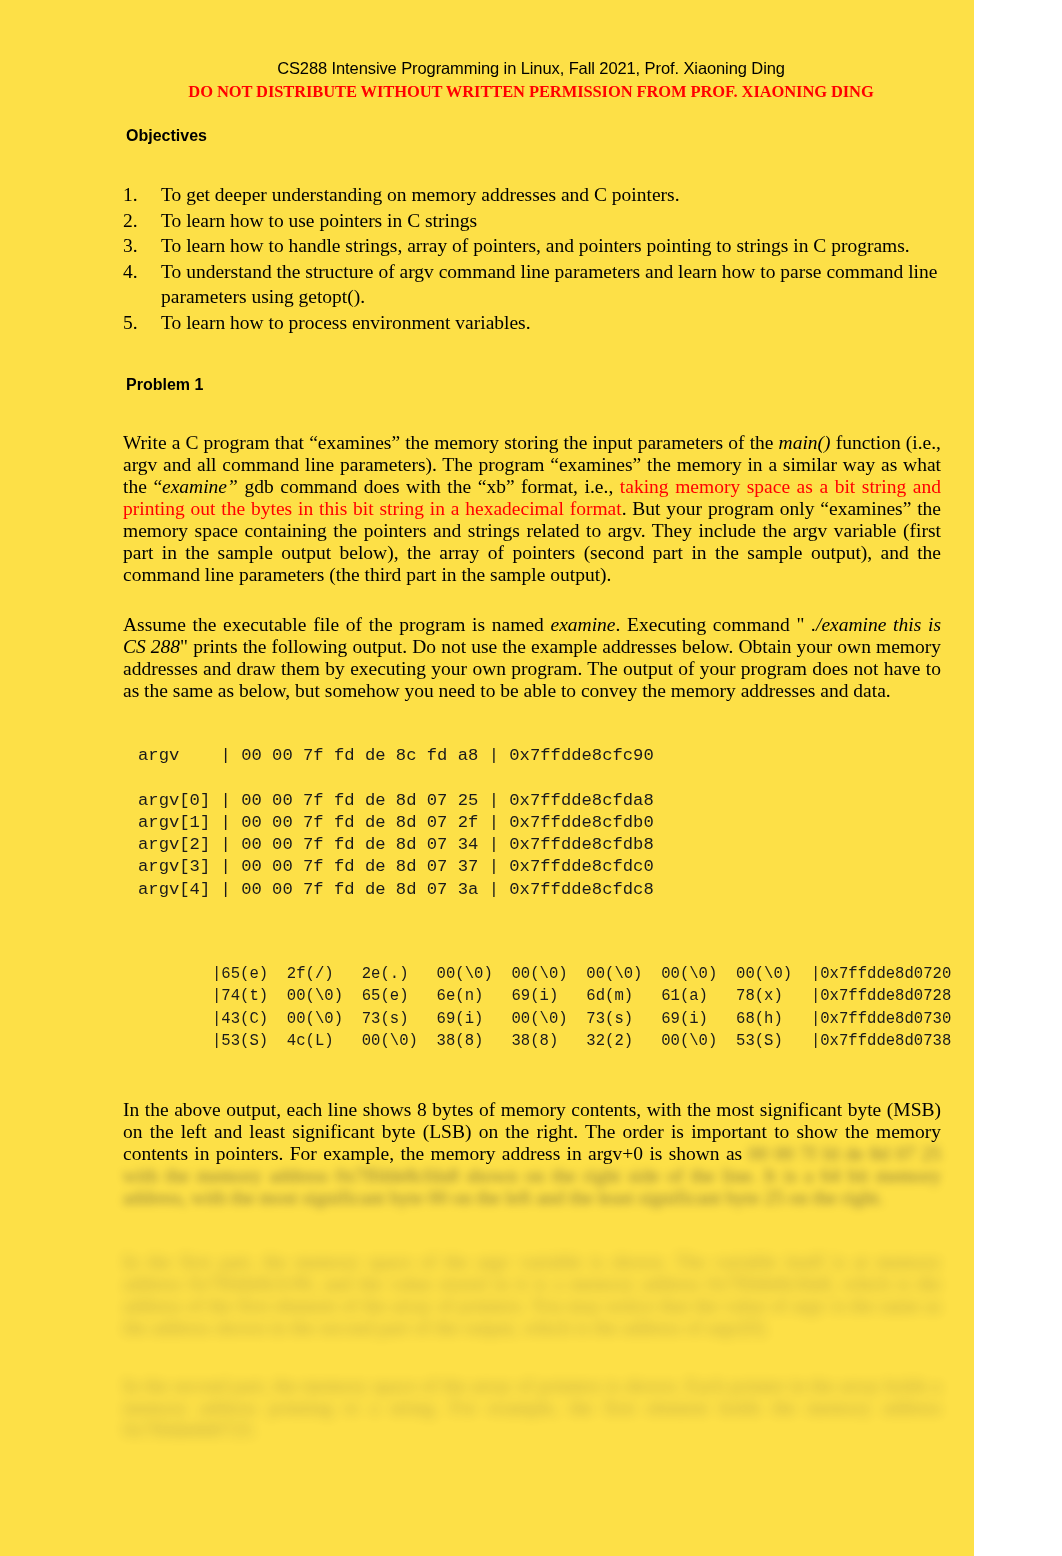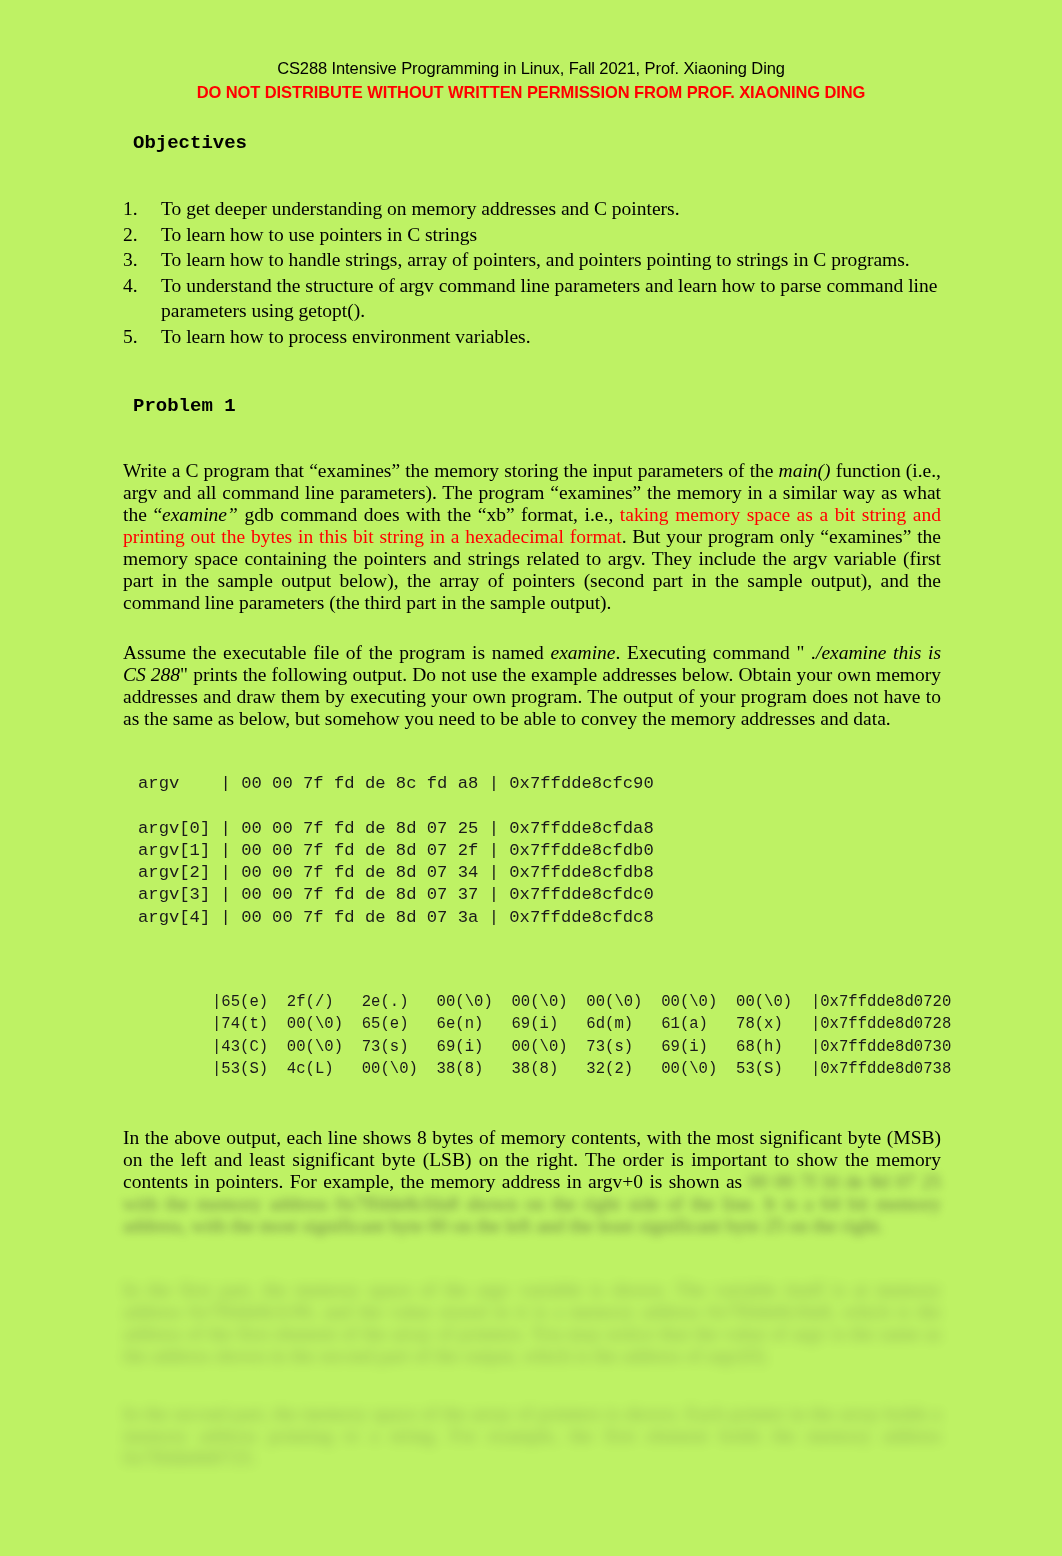--- a/index.html
+++ b/index.html
@@ -2,23 +2,23 @@
 <html><head>
 <meta charset="utf-8">
 <style>
   html, body {
     margin: 0;
     padding: 0;
     background: #ffffff;
   }
   .page {
     position: relative;
-    width: 1062px;
+    width: 974px;
     height: 1556px;
-    background: #bef264;
+    background: #fde047;
     overflow: hidden;
     font-family: "Liberation Serif", serif;
     color: #000000;
   }
 
   
   .doc-header {
     position: absolute;
     left: 0;
     top: 58px;
@@ -26,43 +26,43 @@
     text-align: center;
   }
   .doc-header .line1 {
     font-family: "Liberation Sans", sans-serif;
     font-size: 16.5px;
     line-height: 21px;
     color: #000000;
     letter-spacing: -0.1px;
   }
   .doc-header .line2 {
-    font-family: Liberation Sans, sans-serif;
+    font-family: Liberation Serif, serif;
     font-size: 16.5px;
     line-height: 22px;
     font-weight: bold;
     color: #ff0000;
     letter-spacing: -0.1px;
     margin-top: 2px;
   }
 
   
   .content {
     position: absolute;
     left: 122px;
     top: 120px;
     width: 820px;
   }
 
   h2.section-title {
-    font-family: Liberation Mono, monospace;
+    font-family: Liberation Sans, sans-serif;
     font-weight: bold;
-    font-size: 19px;
+    font-size: 16px;
     line-height: 24px;
-    margin: 11px;
+    margin: 4px;
     padding: 0;
   }
 
   
   ol.objectives {
     margin: 0;
     padding: 0;
     list-style: none;
     font-size: 19.5px;
     line-height: 25.5px;

